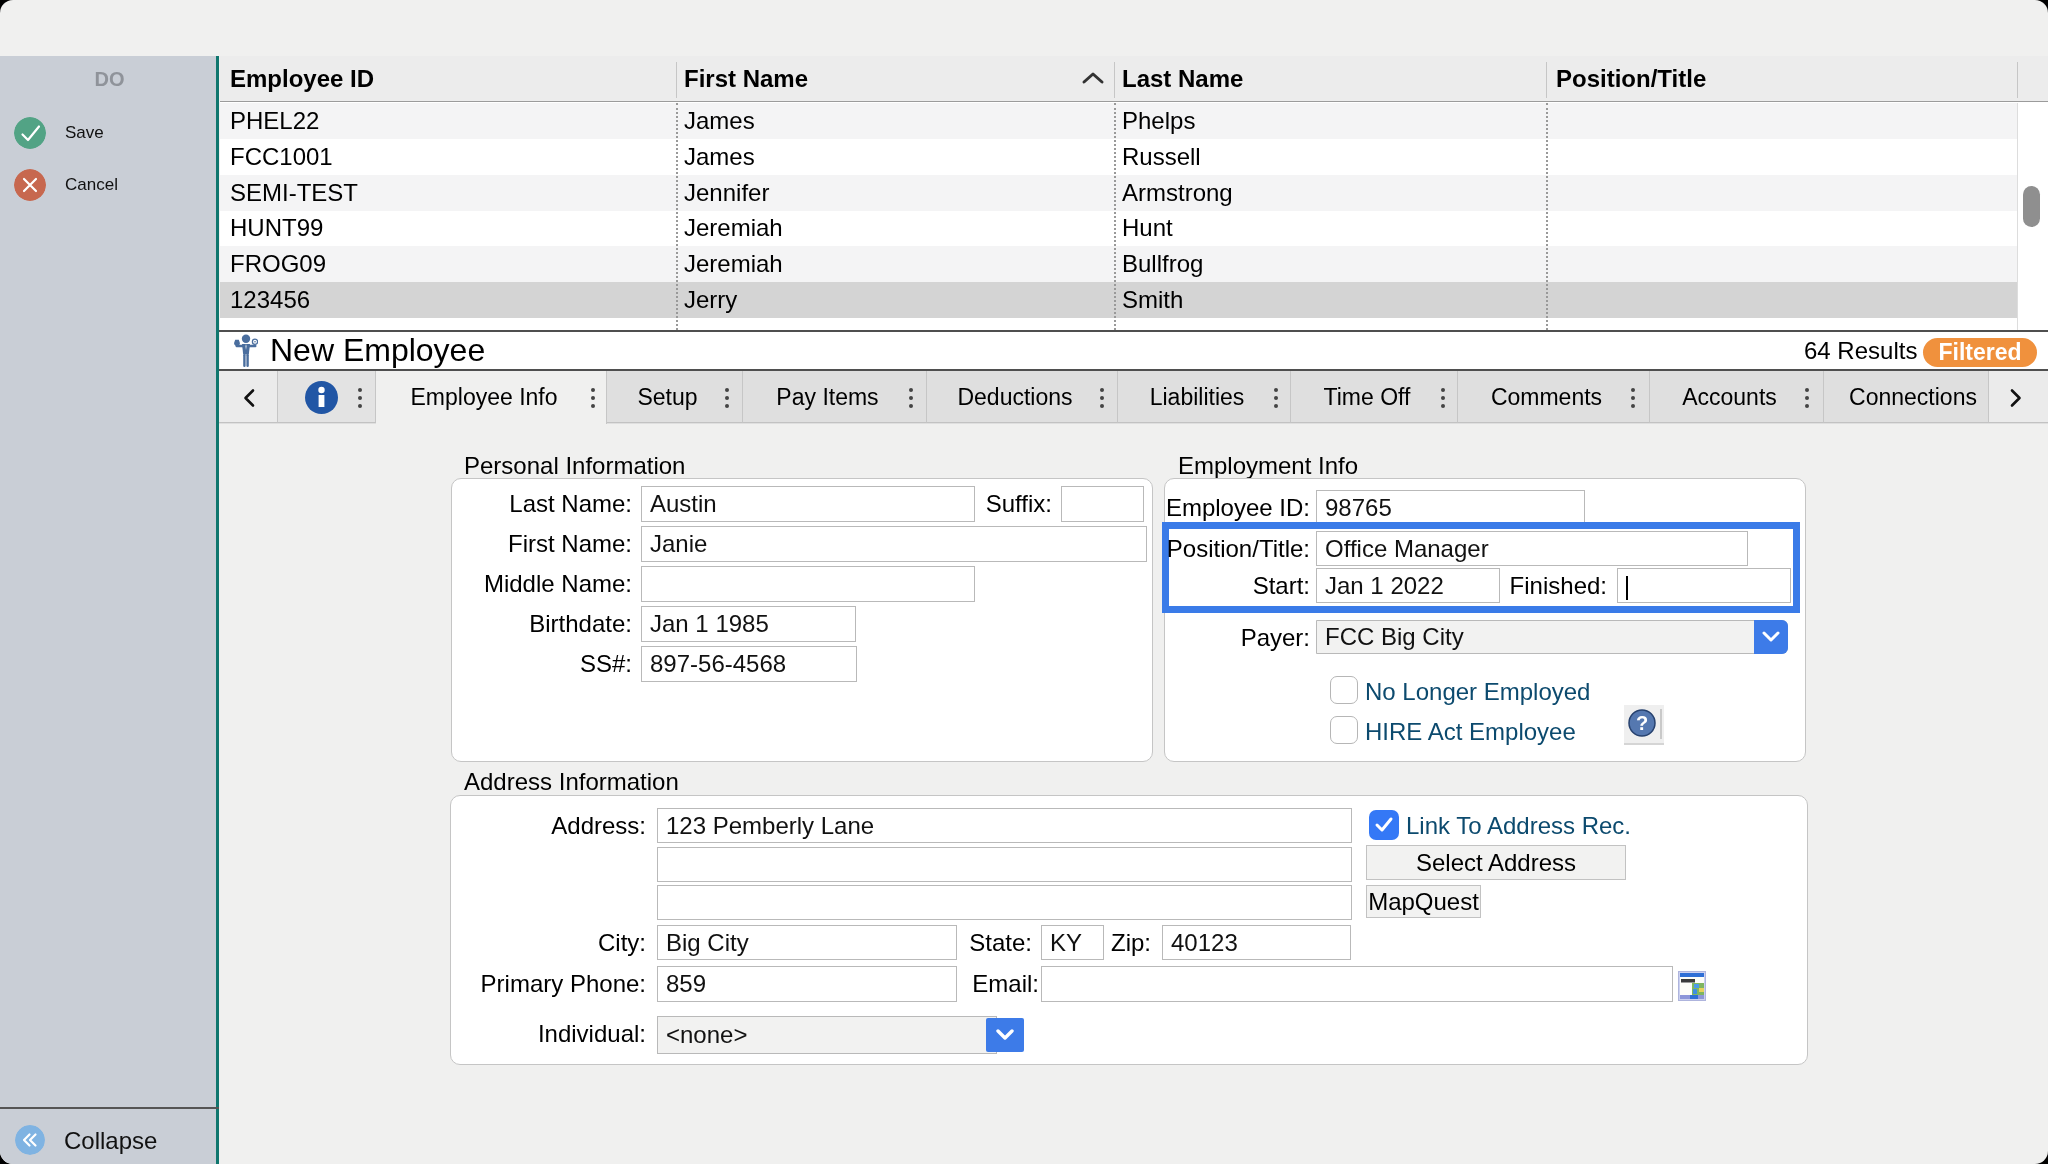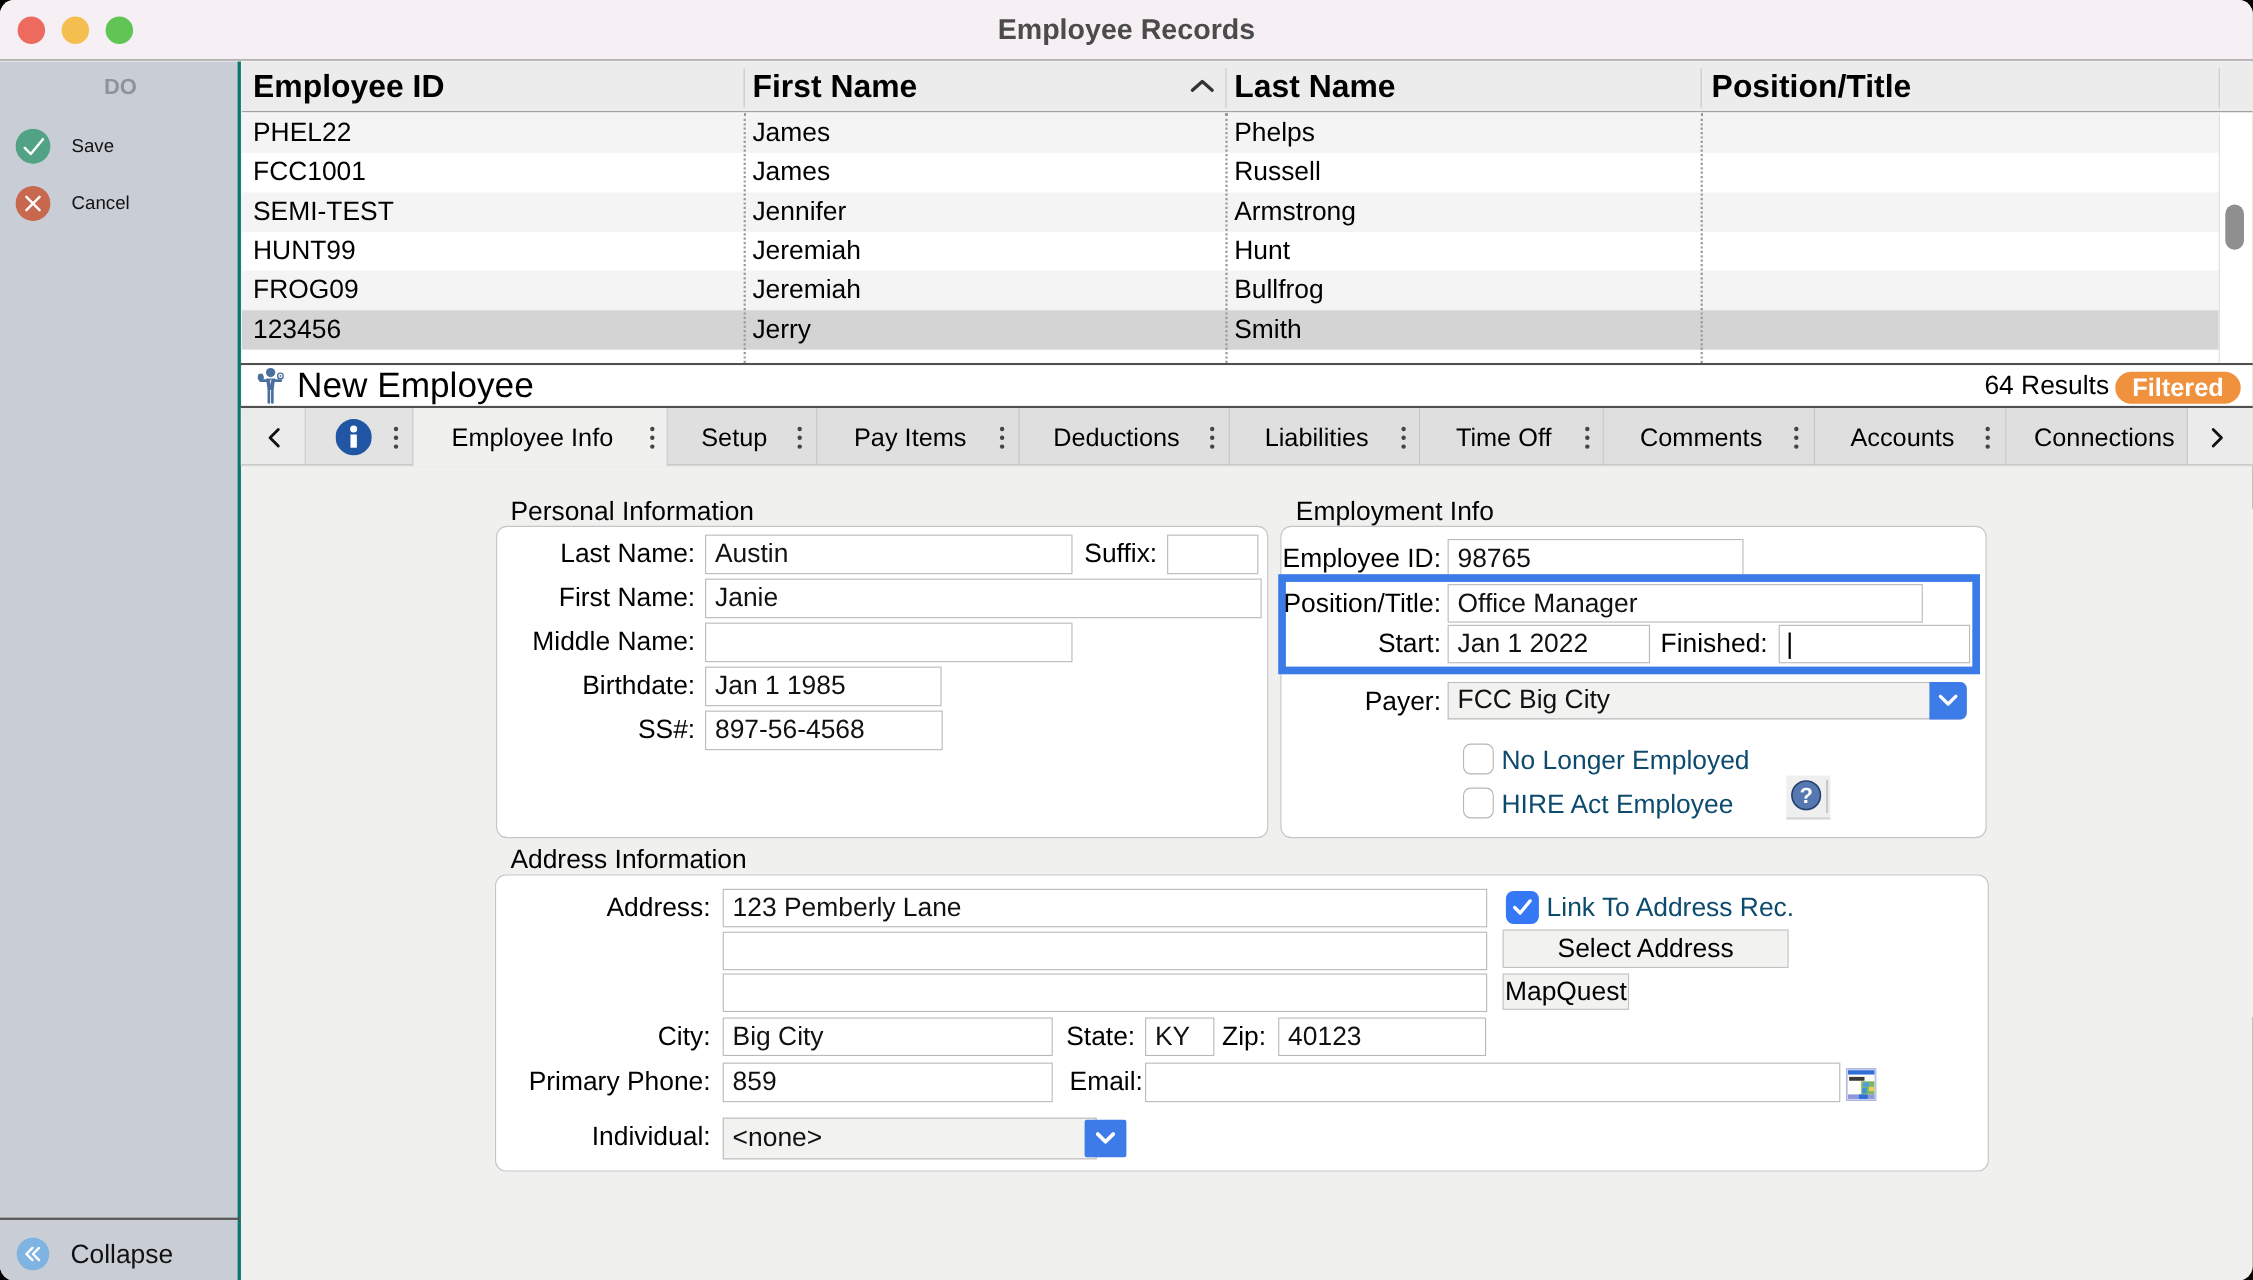--- a/index.html
+++ b/index.html
@@ -16,21 +16,21 @@
 
 #sidebar { position:absolute; left:0; top:56px; width:219px; height:1108px; background:#C9CED6; border-right:3px solid #0f766e; }
 #do { position:absolute; left:0; top:12px; width:219px; text-align:center; font-size:20px; font-weight:bold; color:#8F939A; }
 .sideitem { position:absolute; left:0; width:219px; height:32px; }
 .sicon { position:absolute; left:14px; top:0; width:32px; height:32px; border-radius:50%; }
 .slabel { position:absolute; left:65px; top:0; height:32px; line-height:32px; font-size:17px; color:#111; }
 #collapsebar { position:absolute; left:0; top:1051px; width:219px; height:2px; background:#555; }
 
 #tablearea { position:absolute; left:220px; top:56px; width:1828px; height:274px; background:#fff; }
 #thead { position:absolute; left:0; top:0; width:1828px; height:46px; background:#ECECEC; border-bottom:1px solid #9B9B9B; }
-.th { position:absolute; top:0; height:46px; line-height:46px; font-size:29px; font-weight:bold; color:#000; }
+.th { position:absolute; top:0; height:46px; line-height:46px; font-size:24px; font-weight:bold; color:#000; }
 .hsep { position:absolute; top:6px; height:36px; width:1px; background:#C6C6C6; }
 .stripe { position:absolute; left:0; width:1797px; }
 .cell { position:absolute; height:36px; line-height:36px; font-size:24px; color:#000; }
 .vdot { position:absolute; top:47px; height:227px; width:0; border-left:2px dotted #999; }
 #scrollthumb { position:absolute; left:1803px; top:130px; width:17px; height:41px; border-radius:9px; background:#8F8F8F; }
 #tablebottom { position:absolute; left:219px; top:330px; width:1829px; height:2px; background:#4F4F4F; }
 
 
 #newbar { position:absolute; left:220px; top:332px; width:1828px; height:37px; background:#fff; }
 #newtitle { position:absolute; left:50px; top:0; height:37px; line-height:37px; font-size:32px; color:#000; }
@@ -54,26 +54,20 @@
 .btn { position:absolute; background:#F2F2F1; border:1px solid #C2C2C2; font-size:24px; color:#000; text-align:center; }
 .cb { position:absolute; width:28px; height:28px; background:#fff; border:1.5px solid #B6B6B6; border-radius:7px; }
 .cblabel { position:absolute; font-size:24px; color:#0c4a6e; }
 #bluebox { position:absolute; left:1162px; top:522px; width:638px; height:91px; border:7px solid #3A7BE8; background:#fff; }
 .dd { position:absolute; background:#F2F2F1; border:1px solid #B9B9B9; font-size:24px; color:#111; }
 </style>
 </head>
 <body>
 <div id="win">
 
-  <div id="titlebar">
-    <div class="tl" style="left:16px; background:#EC6A5E;"></div>
-    <div class="tl" style="left:56px; background:#F5BF4F;"></div>
-    <div class="tl" style="left:96px; background:#61C555;"></div>
-    <div id="title">Employee Records</div>
-  </div>
 
   <div id="sidebar">
     <div id="do">DO</div>
     <div class="sideitem" style="top:61px;">
       <svg class="sicon" viewBox="0 0 32 32">
           <circle cx="16" cy="16" r="16" fill="#52A385"></circle>
           <polyline points="8.5,17.5 14,23 25,9.5" fill="none" stroke="#fff" stroke-width="2.2" stroke-linecap="round" stroke-linejoin="round"></polyline>
         </svg>
       <div class="slabel">Save</div>
     </div>

